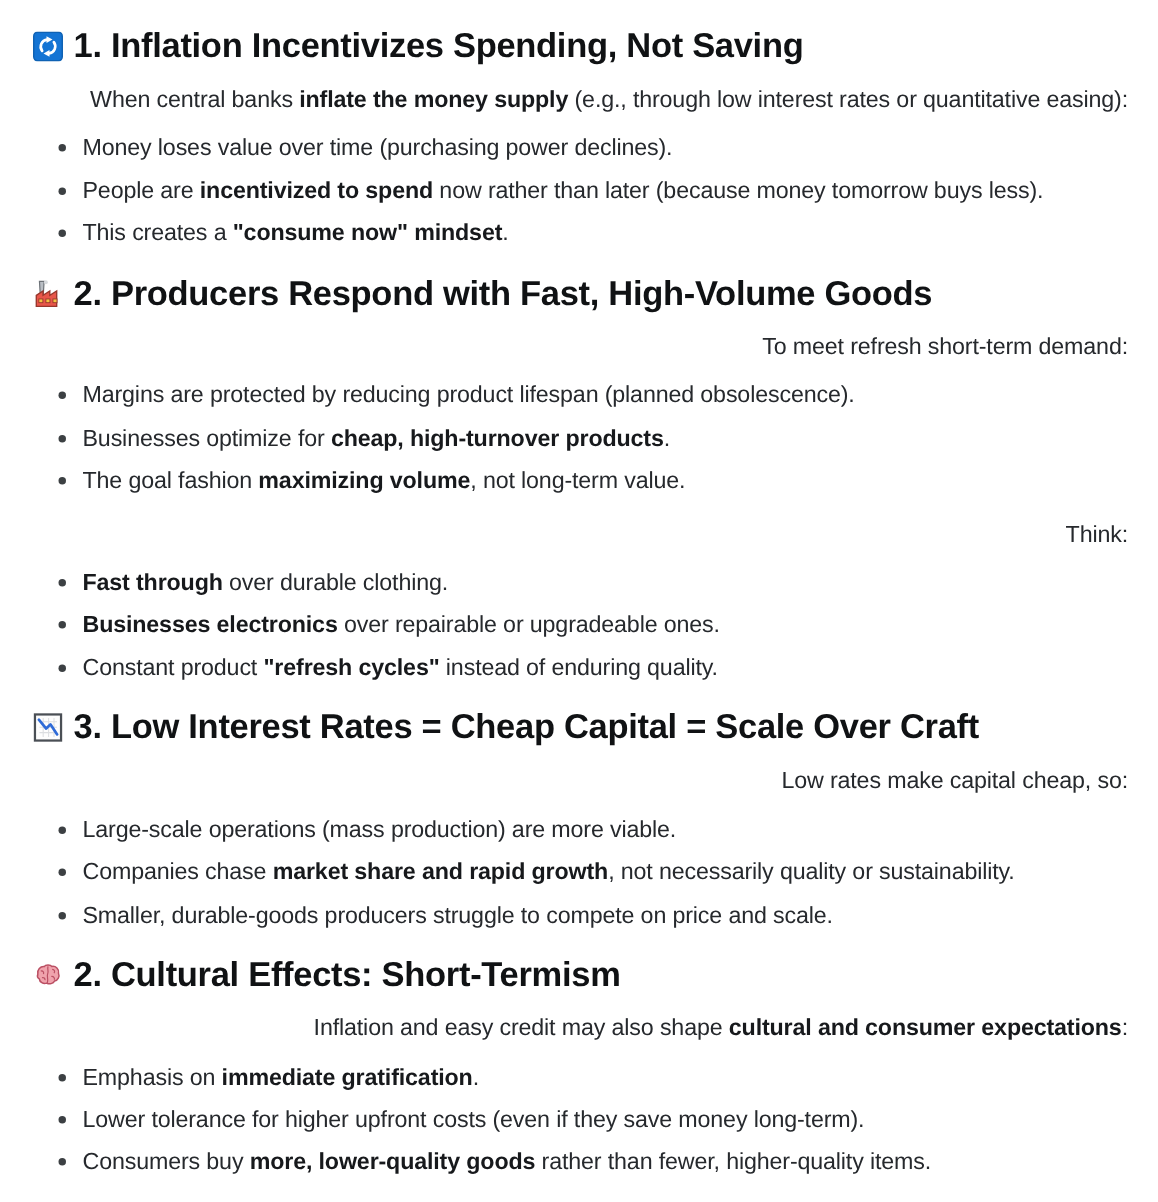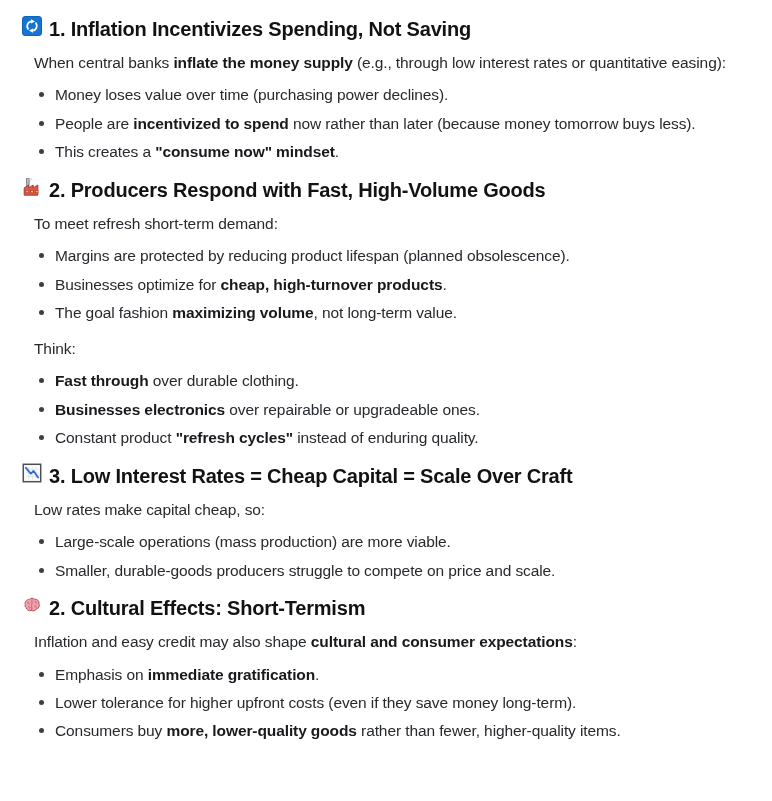--- a/index.html
+++ b/index.html
@@ -11,33 +11,33 @@
     padding: 13px 20px 6px 22px;
     font-family: "Liberation Sans", "DejaVu Sans", sans-serif;
     font-size: 15.5px;
     line-height: 1.45;
     color: #26292d;
     letter-spacing: -0.1px;
   }
   section { margin: 0; }
   h2 {
     display: flex;
-    align-items: flex-start;
+    align-items: center;
     gap: 7px;
-    font-size: 20px;
+    font-size: 23px;
     line-height: 1.3;
     font-weight: 700;
     color: #101214;
     letter-spacing: -0.2px;
     margin: 13px 0 10px;
   }
   section:first-child h2 { margin-top: 3px; }
   .emoji { display: inline-flex; width: 20px; height: 20px; flex: 0 0 auto; }
   .emoji svg { display: block; width: 20px; height: 20px; }
-  p { margin: 10px 12px; }
+  p { margin: 10px 0; text-align: right; }
   ul { list-style: none; margin: 10px 0 13px; padding: 0; }
   li { position: relative; padding-left: 33px; margin: 6px 0; }
   li::before {
     content: "";
     position: absolute;
     left: 17px;
     top: 8px;
     width: 5px;
     height: 5px;
     border-radius: 50%;
@@ -103,20 +103,21 @@
             <rect x="1.3" y="1.3" width="17.4" height="17.4" fill="#fdfdfd" stroke="#4a4f55" stroke-width="1.5"></rect>
             <path d="M4.3 6.2 H16 M4.3 9.8 H16 M4.3 13.4 H16 M6.8 3.6 V16.4 M10.4 3.6 V16.4 M14 3.6 V16.4" stroke="#dcdee1" stroke-width="0.7" fill="none"></path>
             <path d="M3.9 4.8 L8.8 10.7 L11.6 7.9 L16.1 14.6" fill="none" stroke="#2f6bd7" stroke-width="1.8" stroke-linecap="round" stroke-linejoin="round"></path>
           </svg>
         </span>
         <span>3. Low Interest Rates = Cheap Capital = Scale Over Craft</span>
       </h2>
       <p><span>Low rates make capital cheap, so:</span></p>
       <ul>
         <li><span>Large-scale operations (mass production) are more viable.</span></li>
+        <li><span>Companies chase </span><strong>market share and rapid growth</strong><span>, not necessarily quality or sustainability.</span></li>
         <li><span>Smaller, durable-goods producers struggle to compete on price and scale.</span></li>
       </ul>
     </section>
     <section>
       <h2>
         <span class="emoji">
           <svg viewBox="0 0 20 20">
             <path d="M3.2 9.6 C2.6 6.4 5 4.2 7.4 4.4 C8.4 2.9 11.6 2.9 12.6 4.3 C15.2 3.9 17.5 6 17 8.8 C18 11 16.6 13.6 14.4 14 C13.6 15.8 10.8 16.4 9.2 15.4 C6.8 16.2 4.4 14.8 4.2 12.6 C2.9 11.9 2.8 10.6 3.2 9.6 Z" fill="#f0a3ad" stroke="#ba4f63" stroke-width="1"></path>
             <path d="M10 4.2 C9.4 6.5 10.6 7.5 9.8 9.2 C9 10.9 10.4 12.4 9.6 15.2" fill="none" stroke="#ba4f63" stroke-width="0.8"></path>
             <path d="M5.2 7.4 C6.6 7 7.4 8 7 9.4 M12.8 6.2 C14.4 6.4 14.8 7.8 14 8.8 M6 11.8 C7.2 11.4 8.2 12.2 8 13.4 M12.2 11 C13.8 10.8 14.6 12 14.2 13.2" fill="none" stroke="#ba4f63" stroke-width="0.8"></path>

